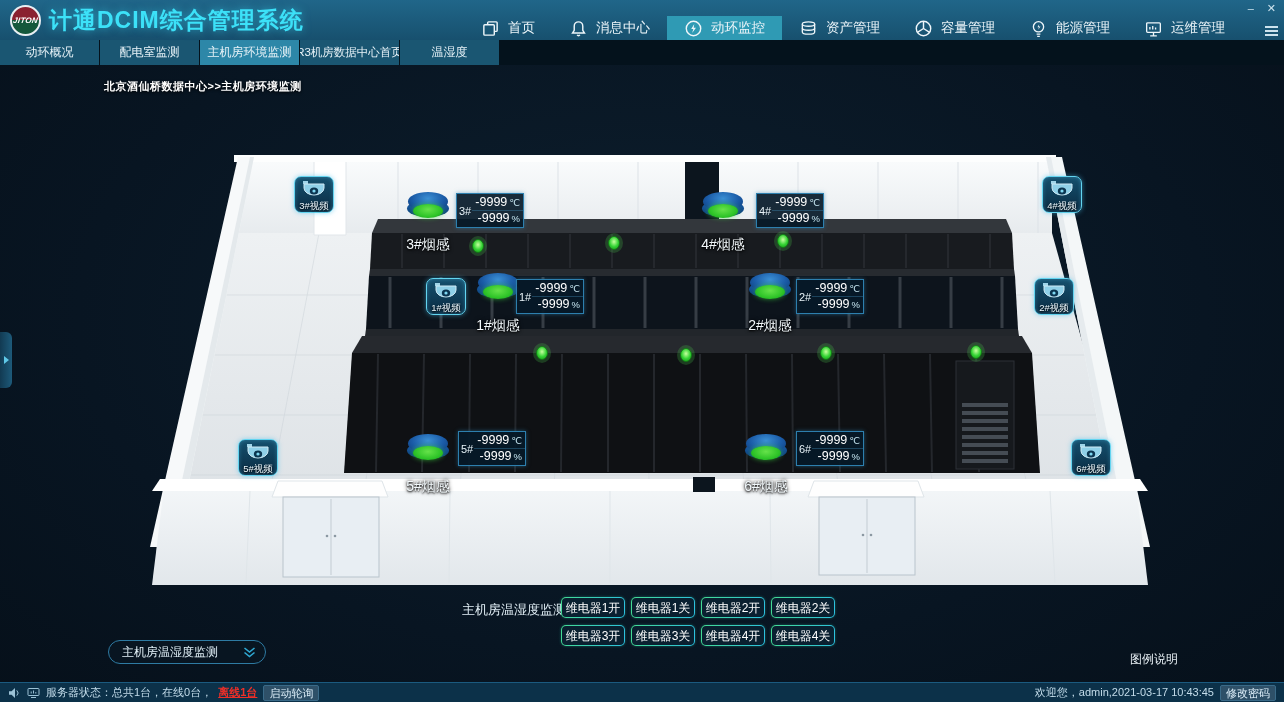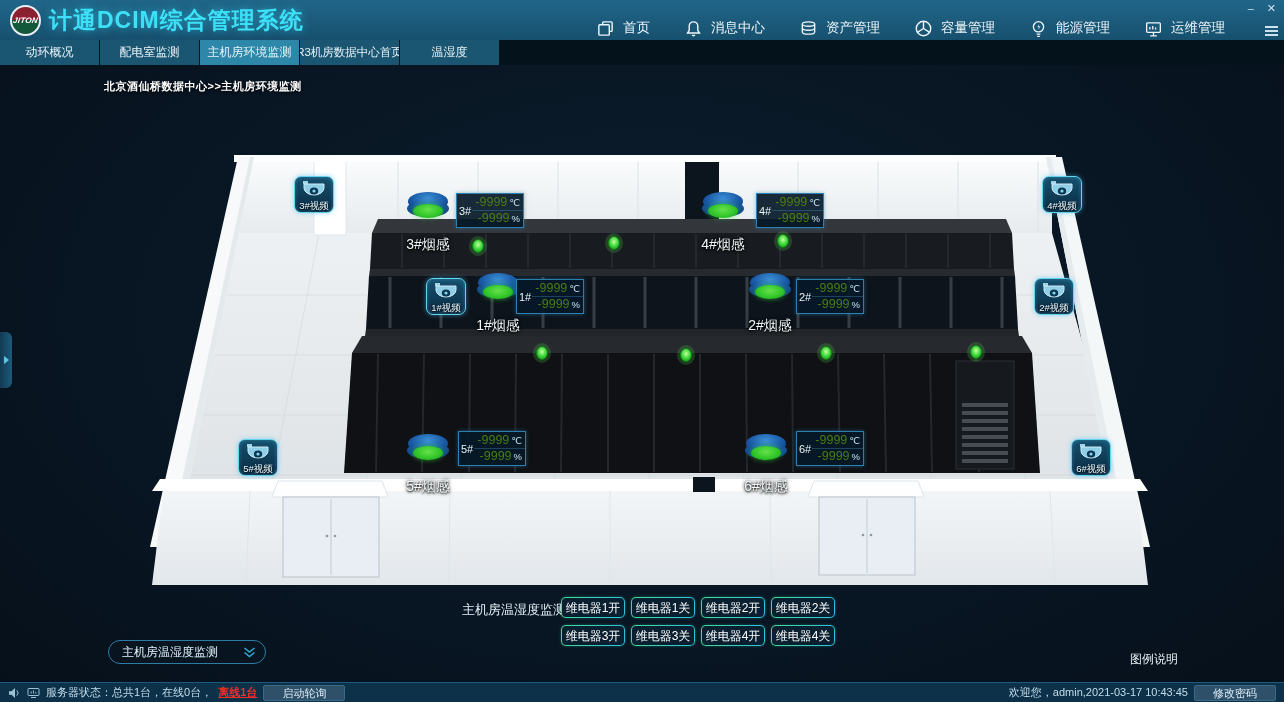--- a/index.html
+++ b/index.html
@@ -53,21 +53,21 @@
             box-shadow:0 0 5px rgba(60,220,60,.65);}
   .smoke-label{display:block;margin-top:17px;font-size:14px;color:#f3f9fc;
                text-shadow:0 1px 2px #000,0 0 4px #000;}
   
   .th{position:absolute;width:66px;height:33px;display:flex;align-items:center;z-index:6;
       background:rgba(5,25,40,.92);border:1px solid #2d7fae;box-shadow:0 0 4px rgba(45,130,175,.55);}
   .th-id{font-size:11px;color:#e8f3f8;padding:0 1px 0 2px;}
   .th-vals{flex:1;display:flex;flex-direction:column;}
   .th-row{display:flex;justify-content:flex-end;align-items:baseline;line-height:15px;padding-right:3px;}
   .th-row:first-child{border-bottom:1px solid rgba(70,150,195,.35);}
-  .th-val{color:#4d7c0f;font-size:12.5px;}
+  .th-val{color:#ffffff;font-size:12.5px;}
   .th-unit{color:#c4e4ef;font-size:9.5px;margin-left:2px;}
   
   .ctl-label{position:absolute;left:462px;top:601px;font-size:13px;color:#e2eff6;z-index:5;}
   .relay-rows{position:absolute;left:561px;top:597px;display:flex;flex-direction:column;gap:7px;z-index:5;}
   .relay-row{display:flex;gap:6px;}
   .relay-btn{width:64px;height:21px;border-radius:5px;color:#fff;font-size:12px;line-height:21px;text-align:center;
              border:1px solid transparent;cursor:pointer;box-sizing:border-box;
              background:linear-gradient(#0a2030,#0a2030) padding-box, linear-gradient(100deg,#44dc92,#2cc0e0) border-box;
              box-shadow:0 0 3px rgba(50,200,170,.4);}
   
@@ -78,21 +78,21 @@
   .side-handle{position:absolute;left:0;top:332px;width:12px;height:56px;border-radius:0 6px 6px 0;
                background:linear-gradient(90deg,#123a52,#1d5a7a);display:flex;align-items:center;
                justify-content:center;z-index:5;cursor:pointer;}
   .side-arrow{width:0;height:0;border-left:5px solid #5fc8e8;border-top:4px solid transparent;border-bottom:4px solid transparent;}
   
   .sbar{position:absolute;left:0;bottom:0;width:1284px;height:20px;background:#0c3149;border-top:1px solid #1b5a7f;
         display:flex;align-items:center;justify-content:space-between;font-size:11px;color:#c3dcea;z-index:30;box-sizing:border-box;padding:0 8px;}
   .sb-left,.sb-right{display:flex;align-items:center;gap:6px;}
   .offline{color:#ee2f28;font-weight:bold;text-decoration:underline;}
   .sb-btn{background:#2e5068;border:1px solid #3a6a88;color:#ddeef9;font-size:11px;height:16px;line-height:14px;
-          padding:0 18px;border-radius:2px;cursor:pointer;font-family:inherit;}
+          padding:0 5px;border-radius:2px;cursor:pointer;font-family:inherit;}
 </style>
 </head>
 <body>
 
 <div id="app">
 
   <header class="hdr">
     <div class="logo-wrap">
       <div class="logo">
           <span>JITON</span>
@@ -106,20 +106,27 @@
             <path d="M7 6 V4 a1 1 0 0 1 1-1 h8 a1 1 0 0 1 1 1 v8 a1 1 0 0 1 -1 1 h-2"></path>
           </svg>
         <span>首页</span>
       </div>
       <div class="nav-item">
         <svg width="19" height="19" viewBox="0 0 20 20" fill="none" stroke="#eef6fa" stroke-width="1.5">
             <path d="M10 3 a4.5 4.5 0 0 1 4.5 4.5 V12 l1.8 2.8 H3.7 L5.5 12 V7.5 A4.5 4.5 0 0 1 10 3 z"></path>
             <path d="M8.6 16.8 a1.6 1.6 0 0 0 2.8 0"></path>
           </svg>
         <span>消息中心</span>
+      </div>
+      <div class="nav-item active">
+        <svg width="19" height="19" viewBox="0 0 20 20" fill="none" stroke="#eef6fa" stroke-width="1.5">
+            <circle cx="10" cy="10" r="7.6"></circle>
+            <path d="M10.8 5.2 L7.6 10.6 h2.2 L8.6 14.8 L12.6 9.2 h-2.4 z" fill="#eef6fa" stroke="none"></path>
+          </svg>
+        <span>动环监控</span>
       </div>
       <div class="nav-item">
         <svg width="19" height="19" viewBox="0 0 20 20" fill="none" stroke="#eef6fa" stroke-width="1.4">
             <ellipse cx="10" cy="5.3" rx="6.5" ry="2.3"></ellipse>
             <path d="M3.5 5.3 v4.2 c0 1.3 2.9 2.3 6.5 2.3 s6.5 -1 6.5 -2.3 v-4.2"></path>
             <path d="M3.5 9.5 v4.2 c0 1.3 2.9 2.3 6.5 2.3 s6.5 -1 6.5 -2.3 v-4.2"></path>
           </svg>
         <span>资产管理</span>
       </div>
       <div class="nav-item">

